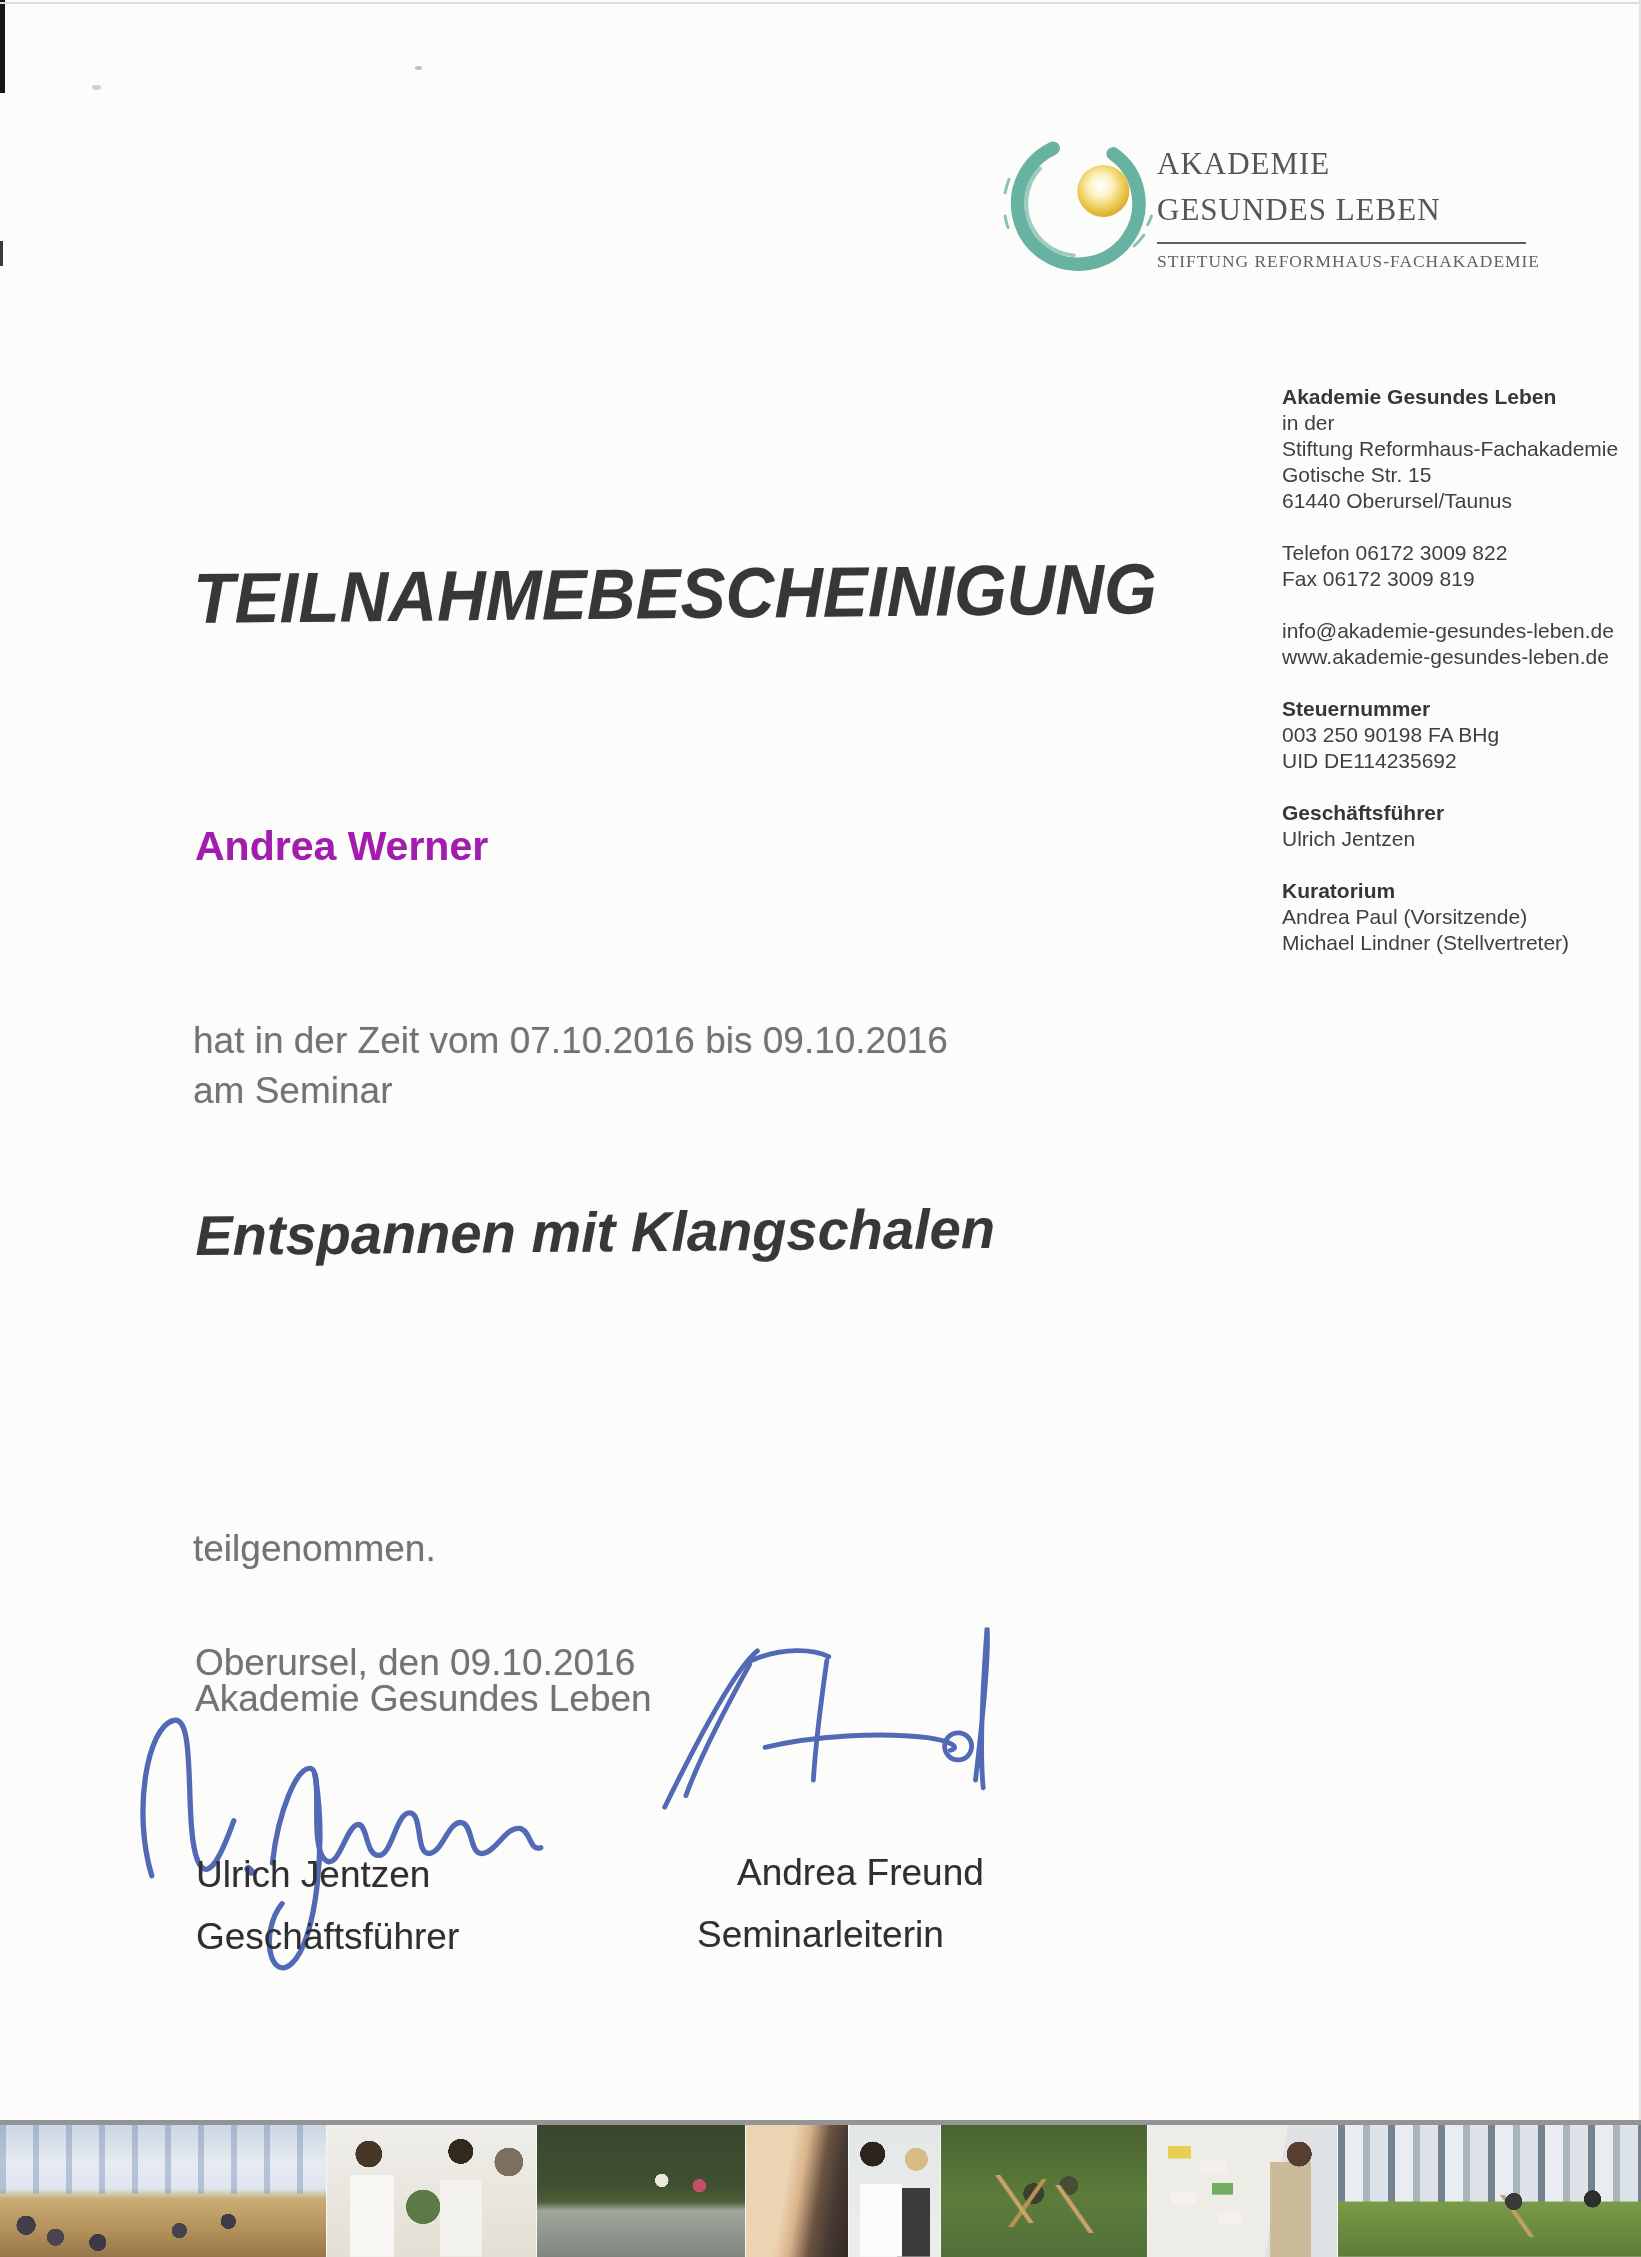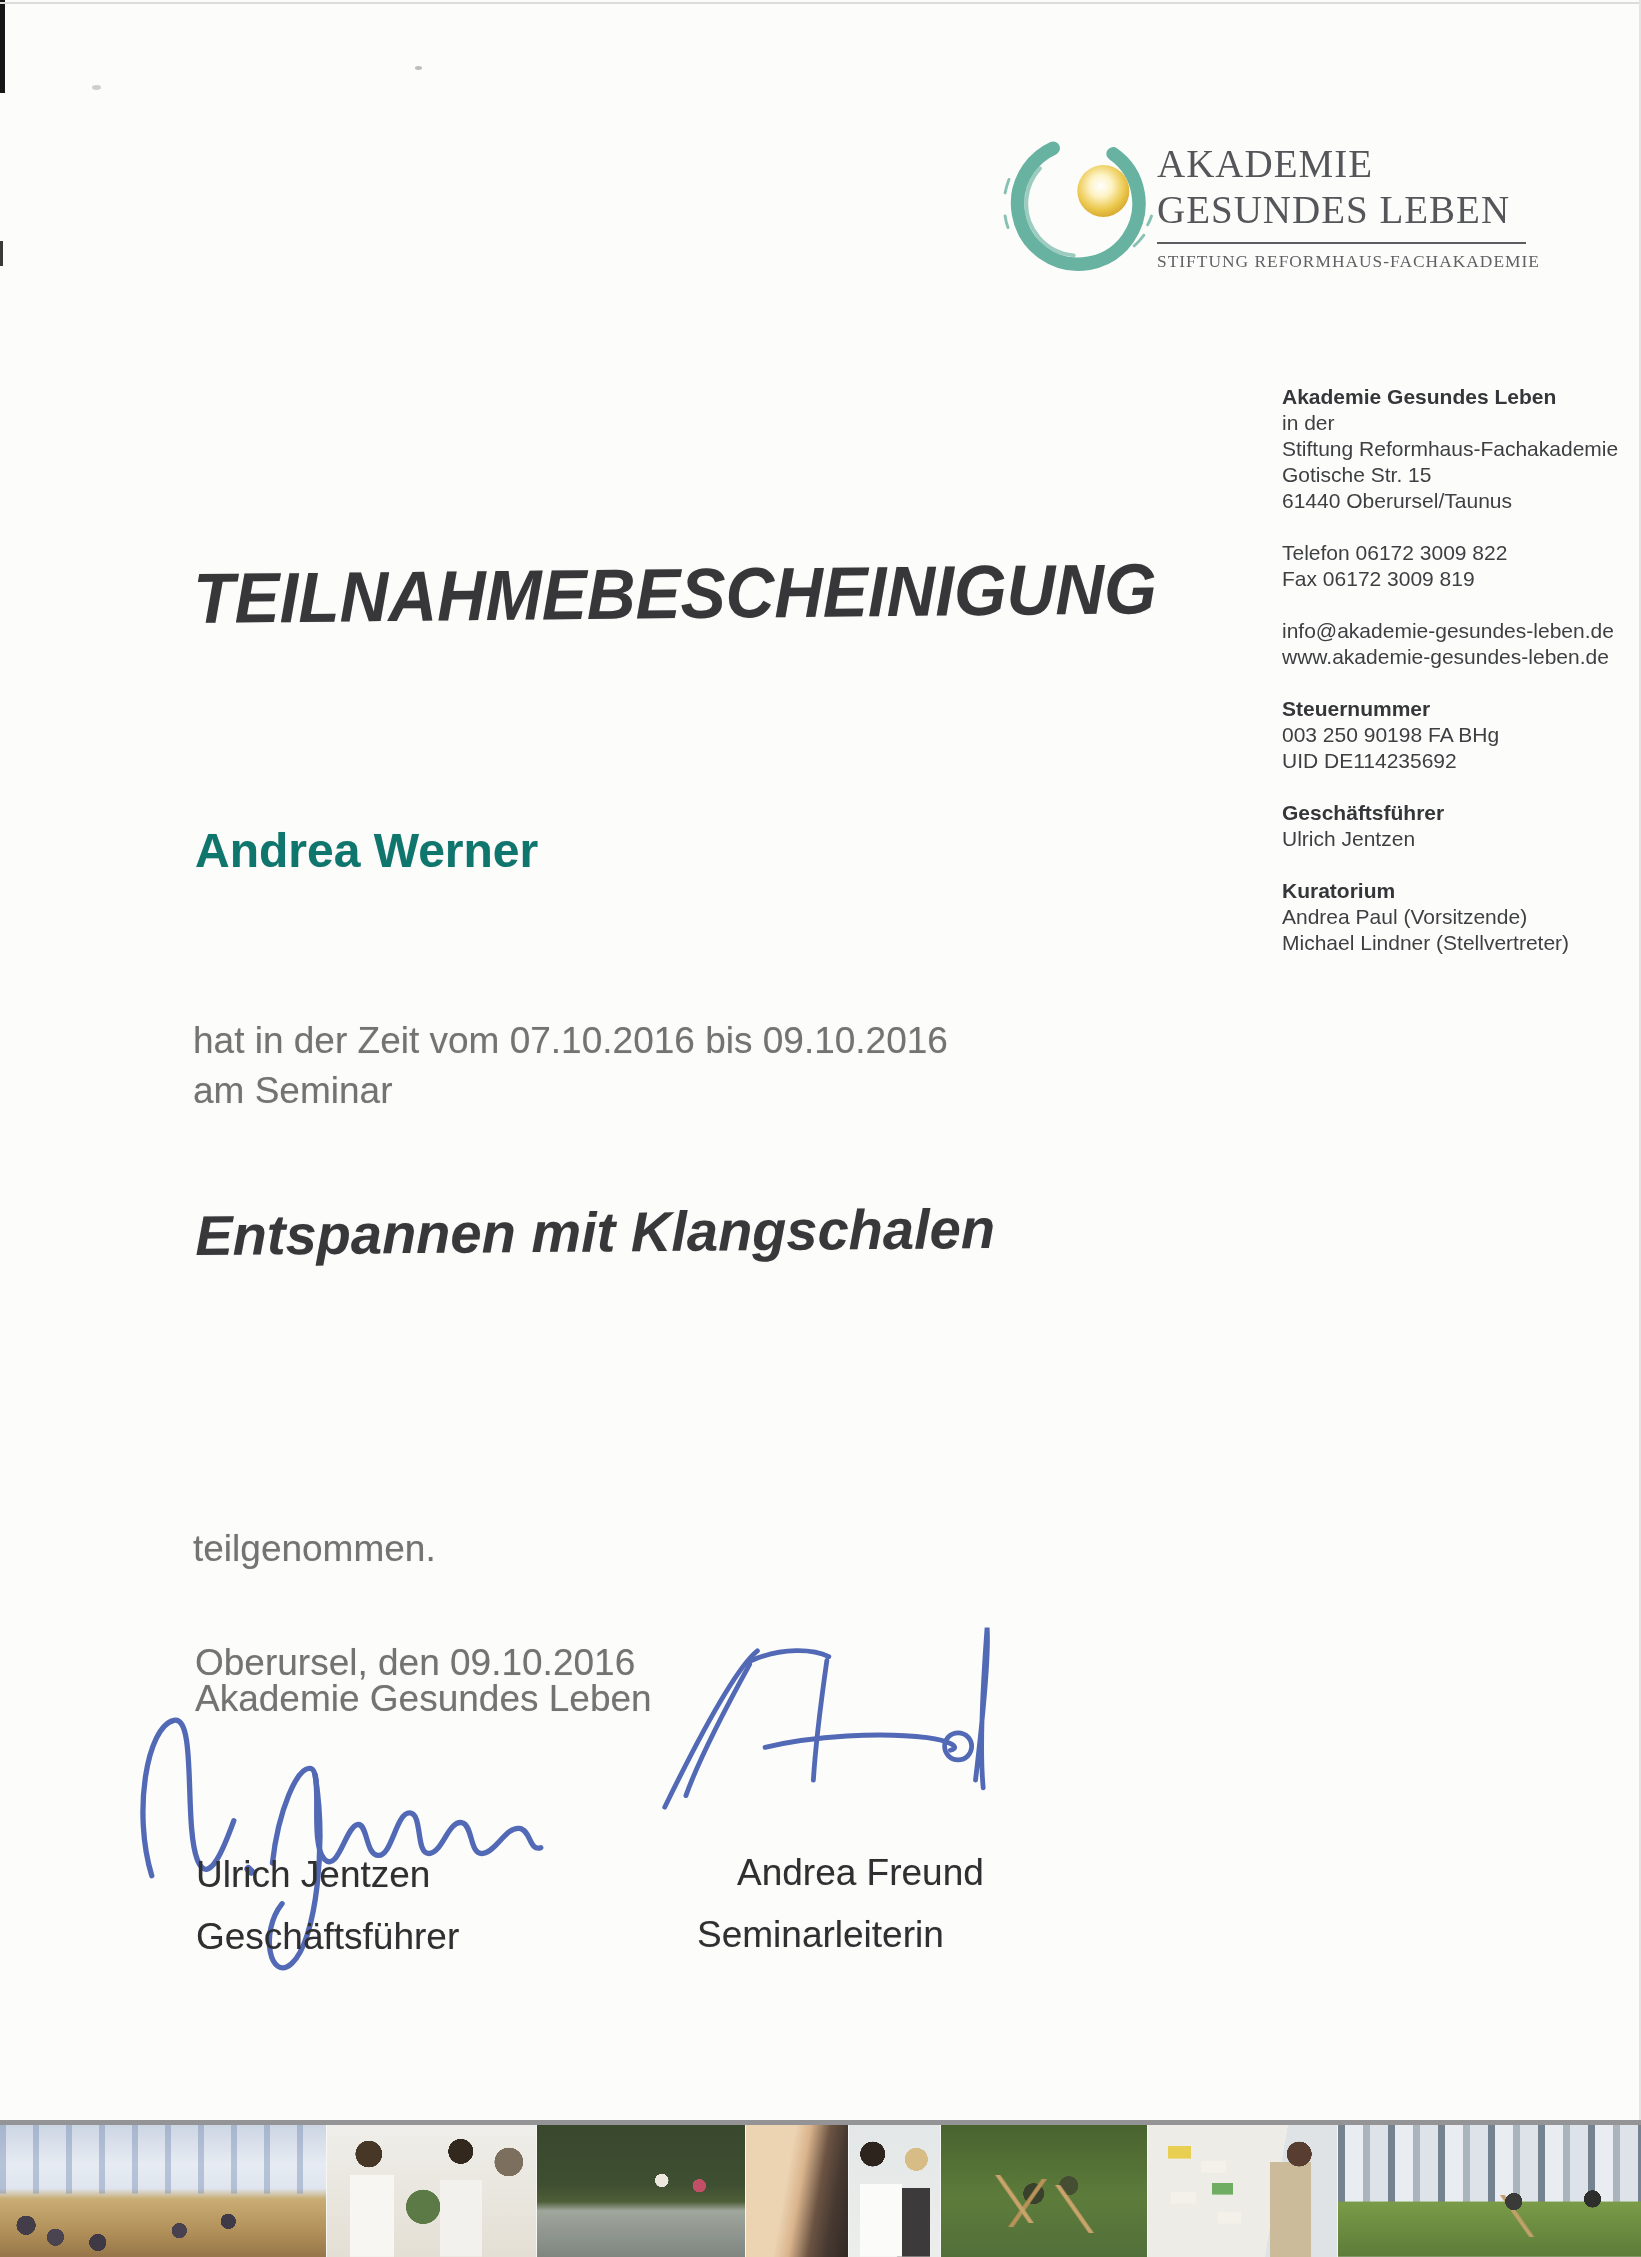--- a/index.html
+++ b/index.html
@@ -14,35 +14,35 @@
   .edge-left{position:absolute;left:0;top:0;width:4.8px;height:93px;background:#161616;}
   .edge-left2{position:absolute;left:0;top:241px;width:2.9px;height:25px;background:#3a3a3a;}
   .edge-top{position:absolute;left:0;top:1.9px;width:100%;height:1.9px;background:#dcdcda;}
   .edge-right{position:absolute;right:0;top:0;width:1.9px;height:100%;background:#e4e4e2;}
   .speck1{position:absolute;left:415px;top:66px;width:6.8px;height:3.9px;background:#bdbdbb;border-radius:50%;}
   .speck2{position:absolute;left:92px;top:85px;width:8.7px;height:4.8px;background:#cfcfcd;border-radius:50%;}
 
   
   .logo-mark{position:absolute;left:999px;top:112px;}
   .wordmark{position:absolute;left:1157px;top:141px;color:#55565a;font-family:"Liberation Serif", serif;}
-  .wm-line{font-size:39px;line-height:46px;letter-spacing:1px;}
+  .wm-line{font-size:31px;line-height:46px;letter-spacing:1px;}
   .wm-rule{width:369px;height:1.9px;background:#5c5d60;margin-top:8.7px;}
   .wm-sub{font-size:17.4px;letter-spacing:1px;margin-top:7.7px;color:#606165;}
 
   
   .sidebar{position:absolute;left:1282px;top:384px;width:350px;font-size:21px;line-height:26px;color:#3e3f42;}
   .sb-block{margin-bottom:26px;}
   .sb-title{font-weight:bold;color:#353639;}
 
   
   .heading{
     left:193px;top:558px;font-size:71px;font-weight:bold;font-style:italic;
     color:#37373a;transform:scaleX(.95) rotate(-.55deg);transform-origin:left top;letter-spacing:0;
   }
-  .participant{left:195px;top:823px;font-size:48px;font-weight:bold;color:#0f766e;}
+  .participant{left:195px;top:823px;font-size:41px;font-weight:bold;color:#a21caf;}
   .body-line{font-size:37px;color:#737373;}
   .b1a{left:193px;top:1020px;}
   .b1b{left:193px;top:1070px;}
   .seminar{
     left:195px;top:1203px;font-size:56px;font-weight:bold;font-style:italic;color:#38383b;
     transform:rotate(-.5deg);transform-origin:left top;
   }
   .c1a{left:193px;top:1359px;}
   .c1b{left:193px;top:1528px;}
   .d1a{left:195px;top:1618px;margin-top:24px;}

